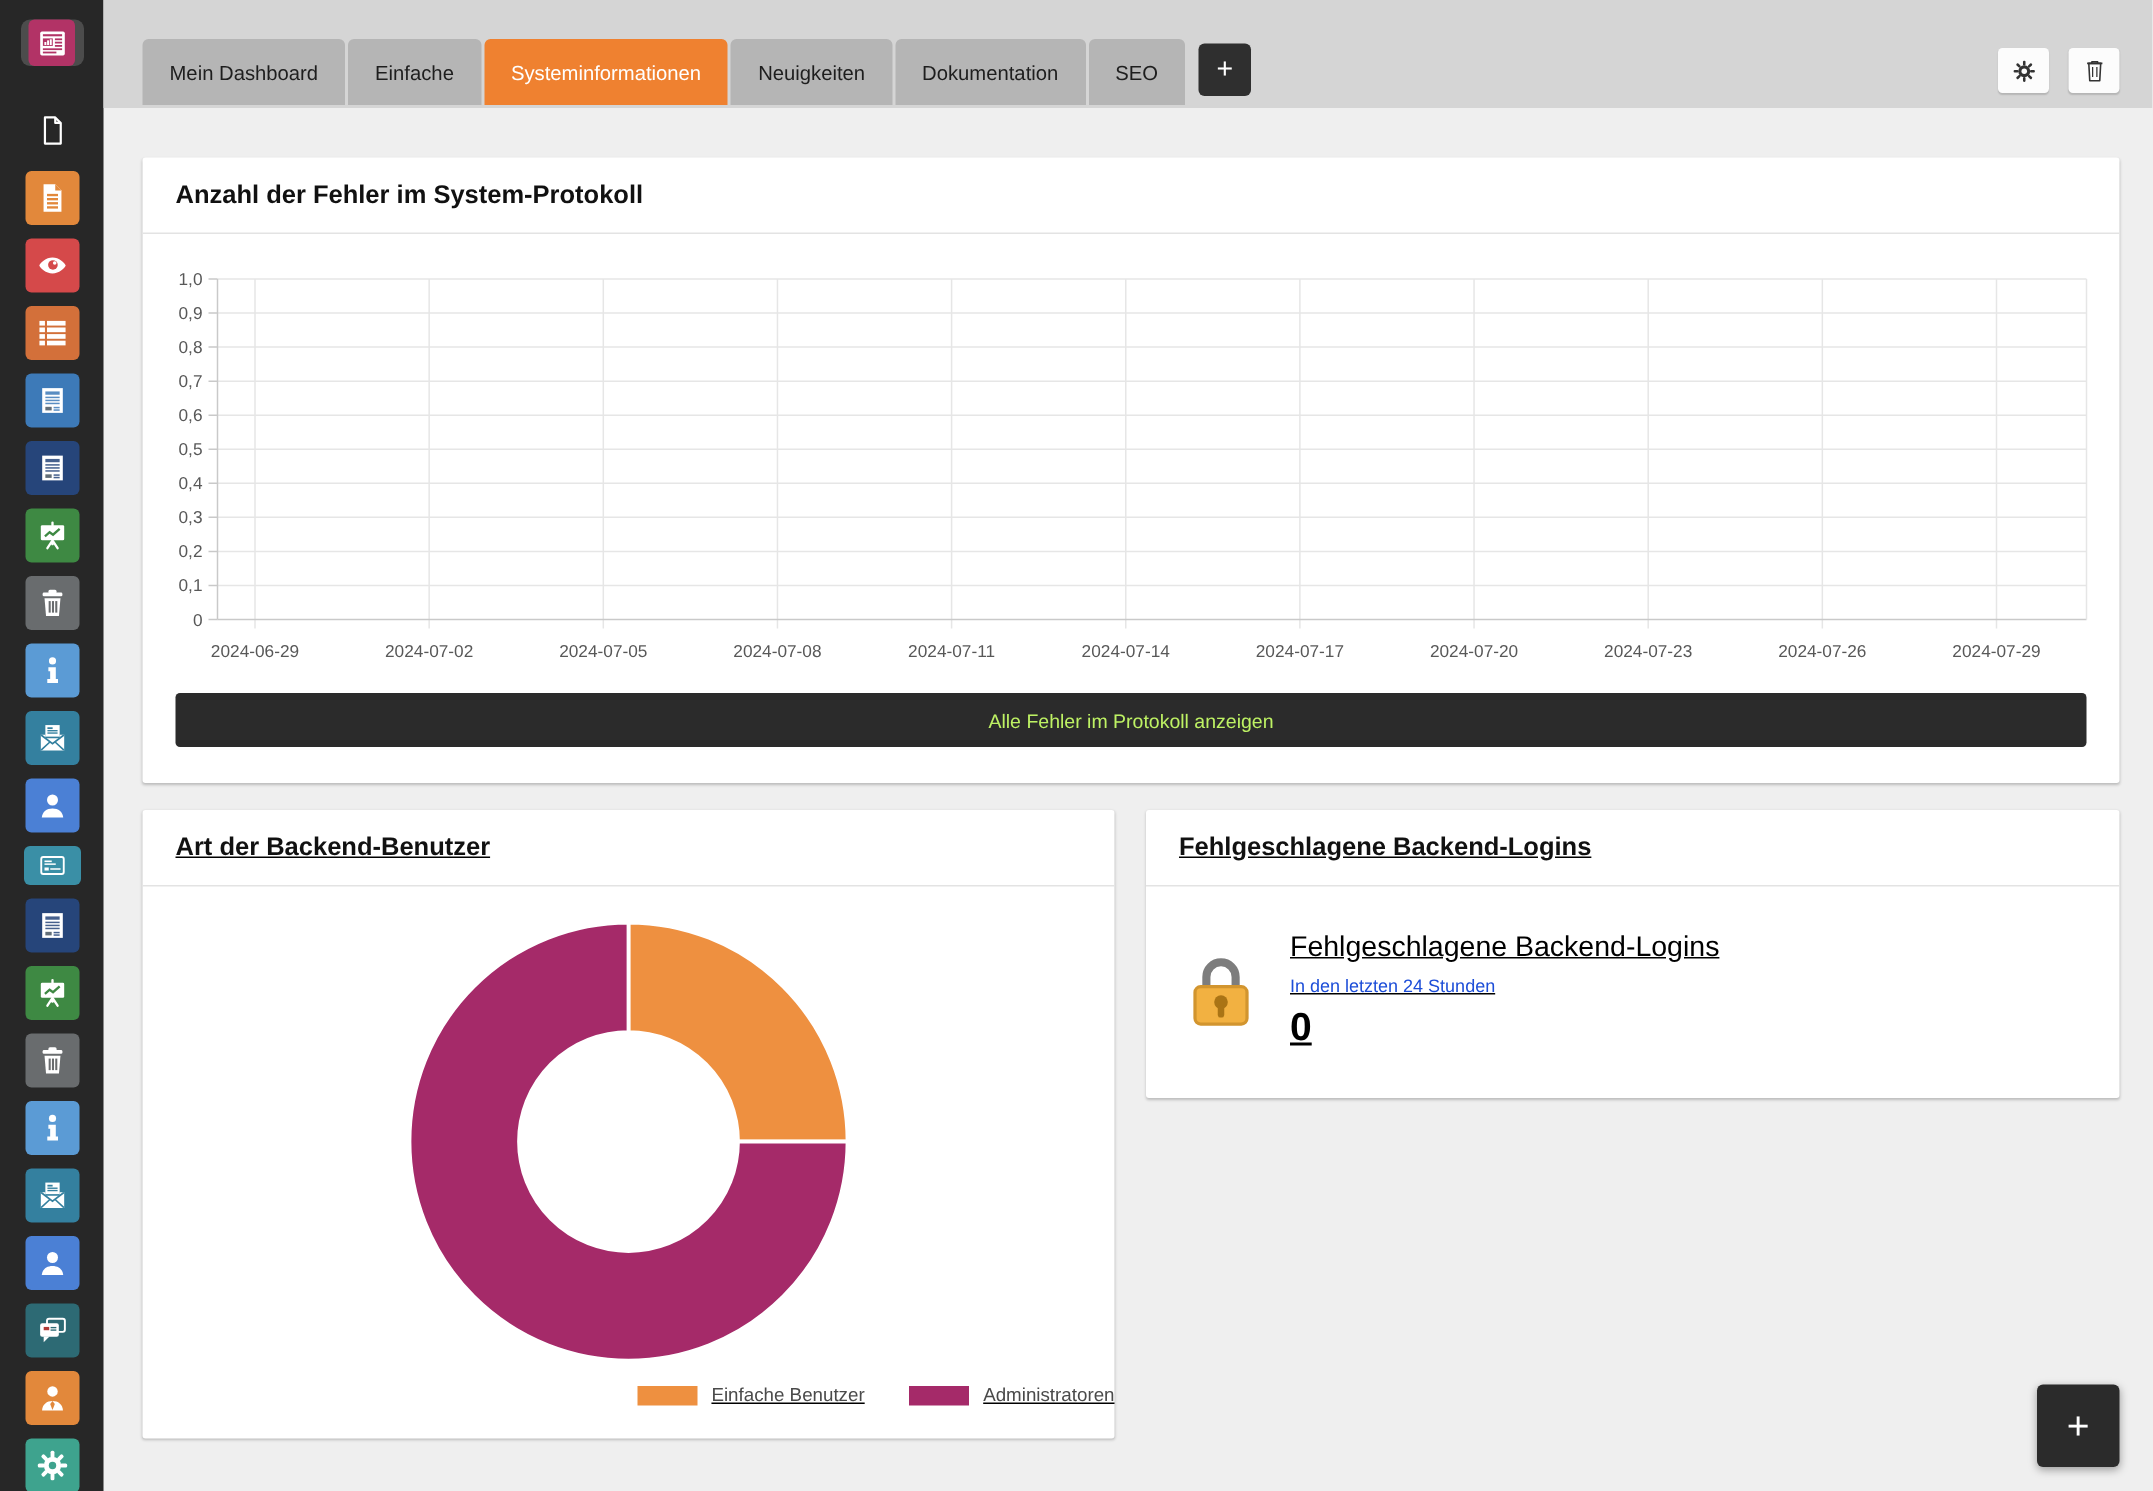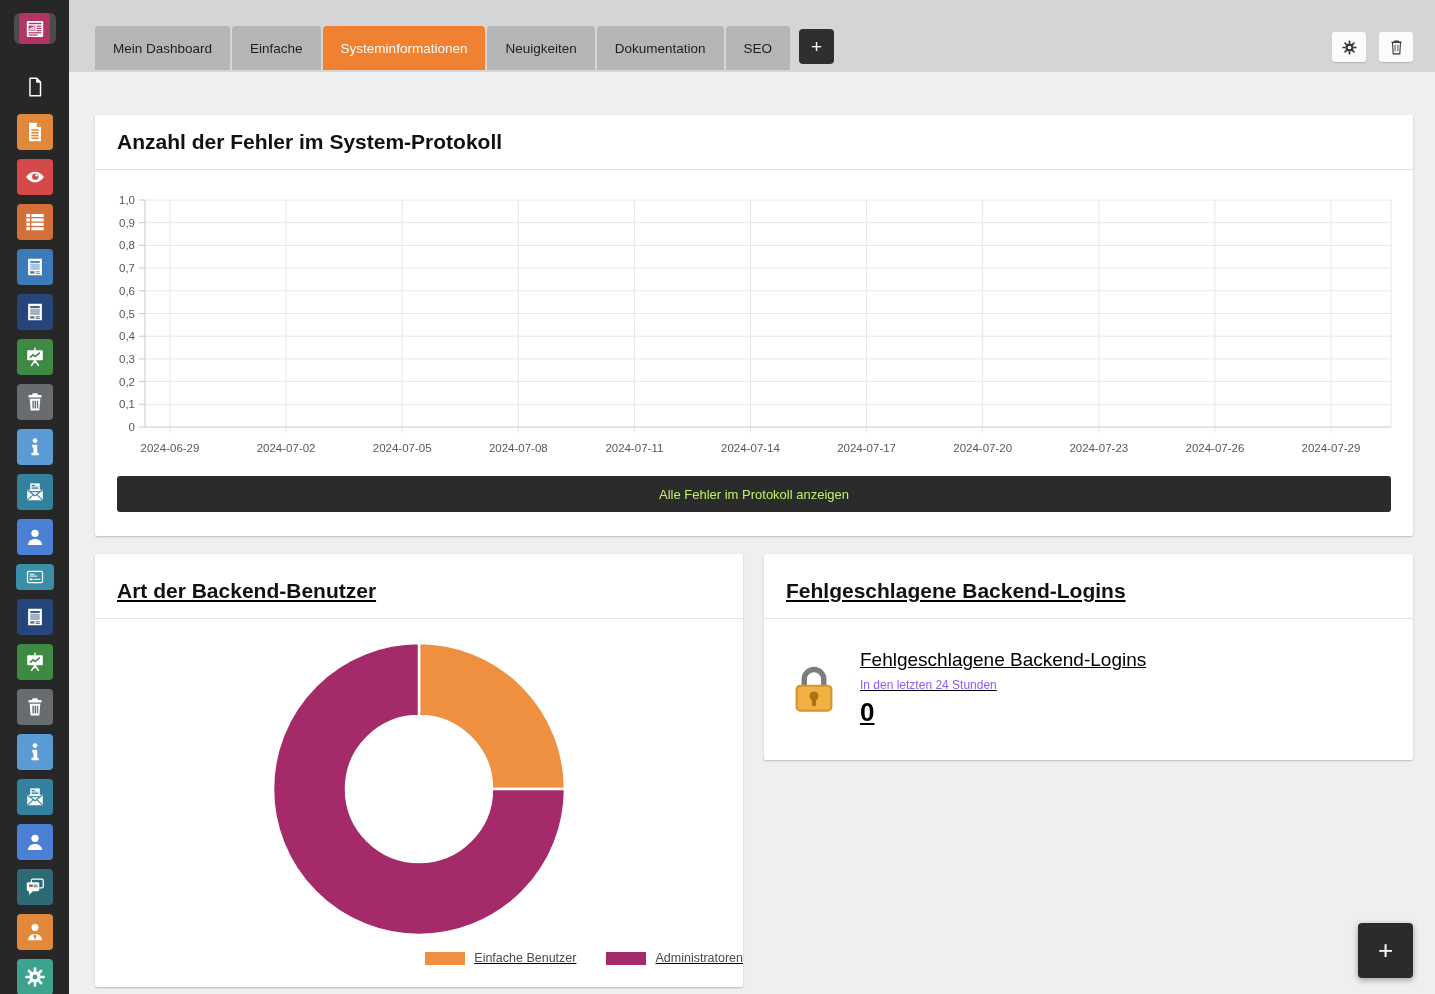--- a/index.html
+++ b/index.html
@@ -44,21 +44,21 @@
   .topbar-actions{margin-left:auto;display:flex;gap:13px;margin-bottom:10px;}
   .action-btn{
     width:34px;height:30px;border:none;border-radius:3px;background:#fcfcfc;cursor:pointer;
     display:flex;align-items:center;justify-content:center;box-shadow:0 1px 1px rgba(0,0,0,.15);padding:0;
   }
   
   .content{flex:1;position:relative;padding:33px 22px 0 26px;box-sizing:border-box;overflow:hidden;}
   .card{background:#fff;border-radius:2px;box-shadow:0 1px 2px rgba(0,0,0,.22);}
   .card-head{
     padding:15px 22px;border-bottom:1px solid #e3e3e3;
-    font-size:21px;font-weight:bold;color:#111;margin-top:10px;
+    font-size:17px;font-weight:bold;color:#111;
   }
   .widget-syslog{margin-bottom:18px;}
   .chart-area{padding:10px 0 0 0;}
   .chart-area svg{display:block;}
   .tick-label{font-size:11.5px;fill:#585858;font-family:"Liberation Sans","DejaVu Sans",sans-serif;}
   .widget-foot{padding:12px 22px 24px 22px;}
   .block-btn{
     display:block;width:100%;height:36px;border:none;border-radius:3px;background:#2b2b2b;
     color:#bef264;font-size:13px;font-family:inherit;cursor:pointer;
   }
@@ -66,21 +66,21 @@
   .widget-users{width:648px;flex:0 0 648px;box-sizing:border-box;}
   .donut-wrap{padding:20px 0 0 0;}
   .donut-wrap svg{display:block;margin:0 auto;}
   .legend{display:flex;justify-content:flex-end;gap:30px;padding:12px 0 22px 12px;}
   .legend-item{display:flex;align-items:center;gap:9px;cursor:pointer;font-size:12.5px;color:#4a4a4a;}
   .legend-swatch{width:40px;height:13px;display:inline-block;}
   .widget-logins{flex:1;box-sizing:border-box;}
   .logins-body{display:flex;align-items:center;gap:20px;padding:30px 24px 32px 24px;}
   .logins-text{display:flex;flex-direction:column;}
   .logins-heading{font-size:19px;color:#000;}
-  .logins-sub{font-size:12px;color:#8b5cf6;margin-top:7px;}
+  .logins-sub{font-size:12px;color:#1d4ed8;margin-top:7px;}
   .logins-value{font-size:26px;font-weight:bold;color:#000;margin-top:5px;}
   .fab{
     position:absolute;right:22px;bottom:16px;width:55px;height:55px;border:none;border-radius:4px;
     background:#2b2b2b;color:#fff;font-size:26px;cursor:pointer;box-shadow:0 2px 6px rgba(0,0,0,.35);padding:0;
   }
 </style>
 </head>
 <body>
 
 <aside class="sidebar">

